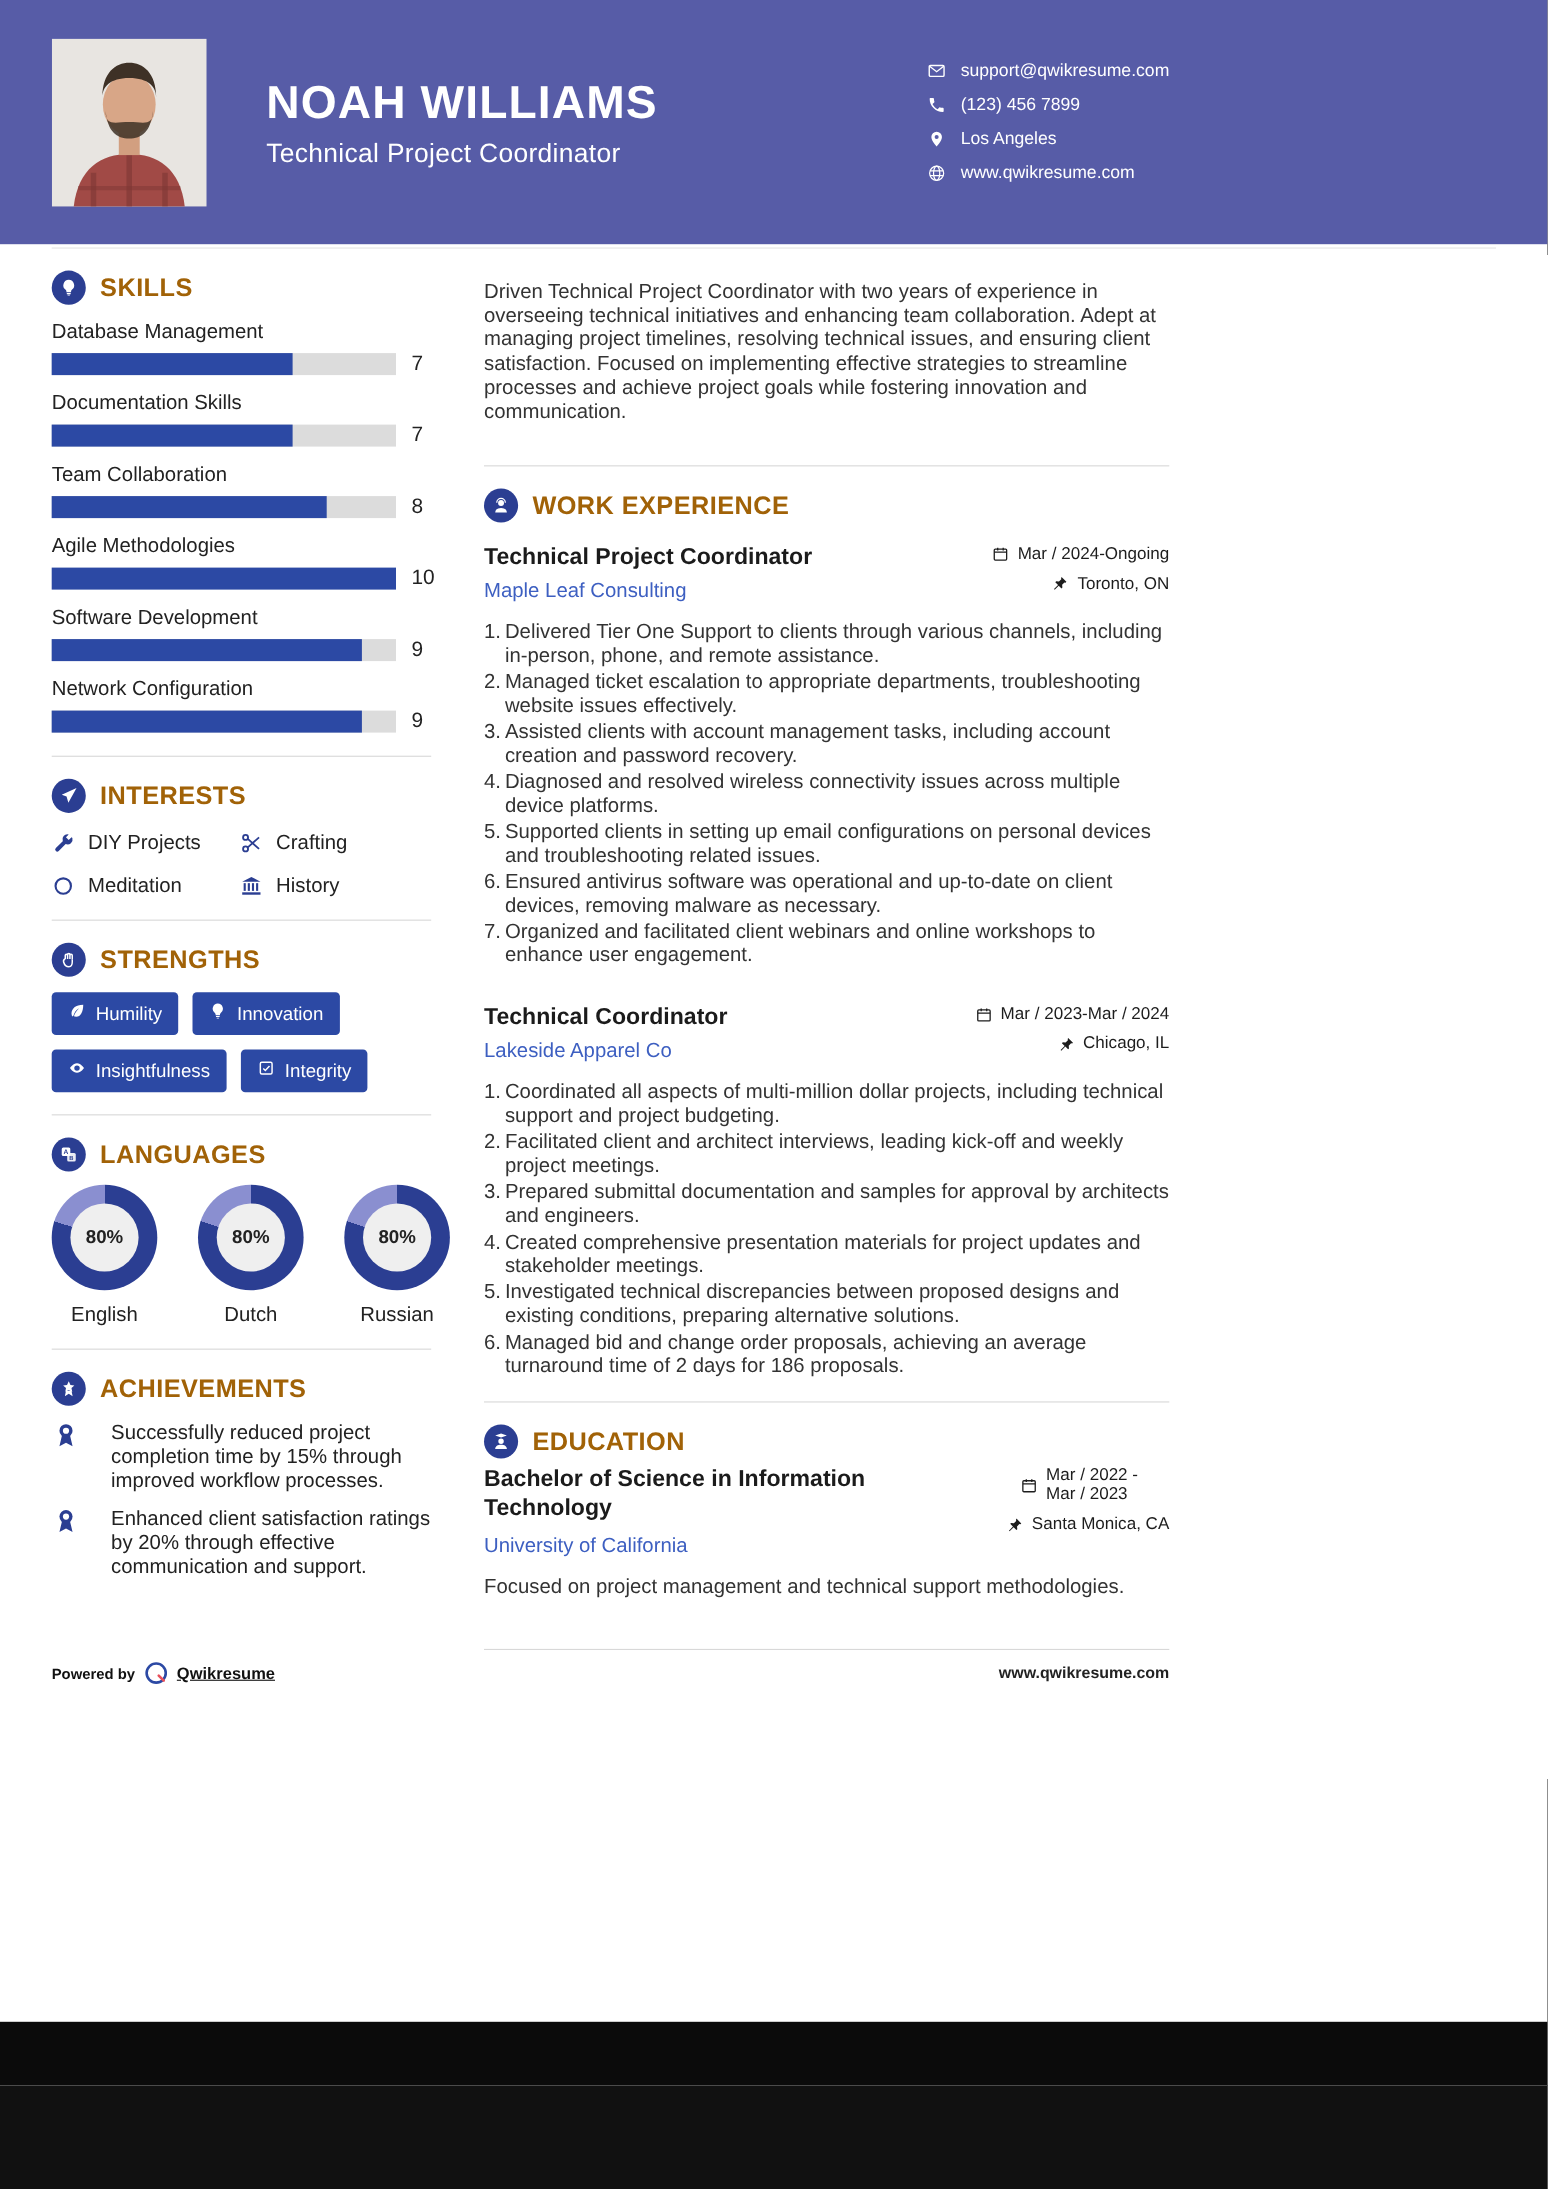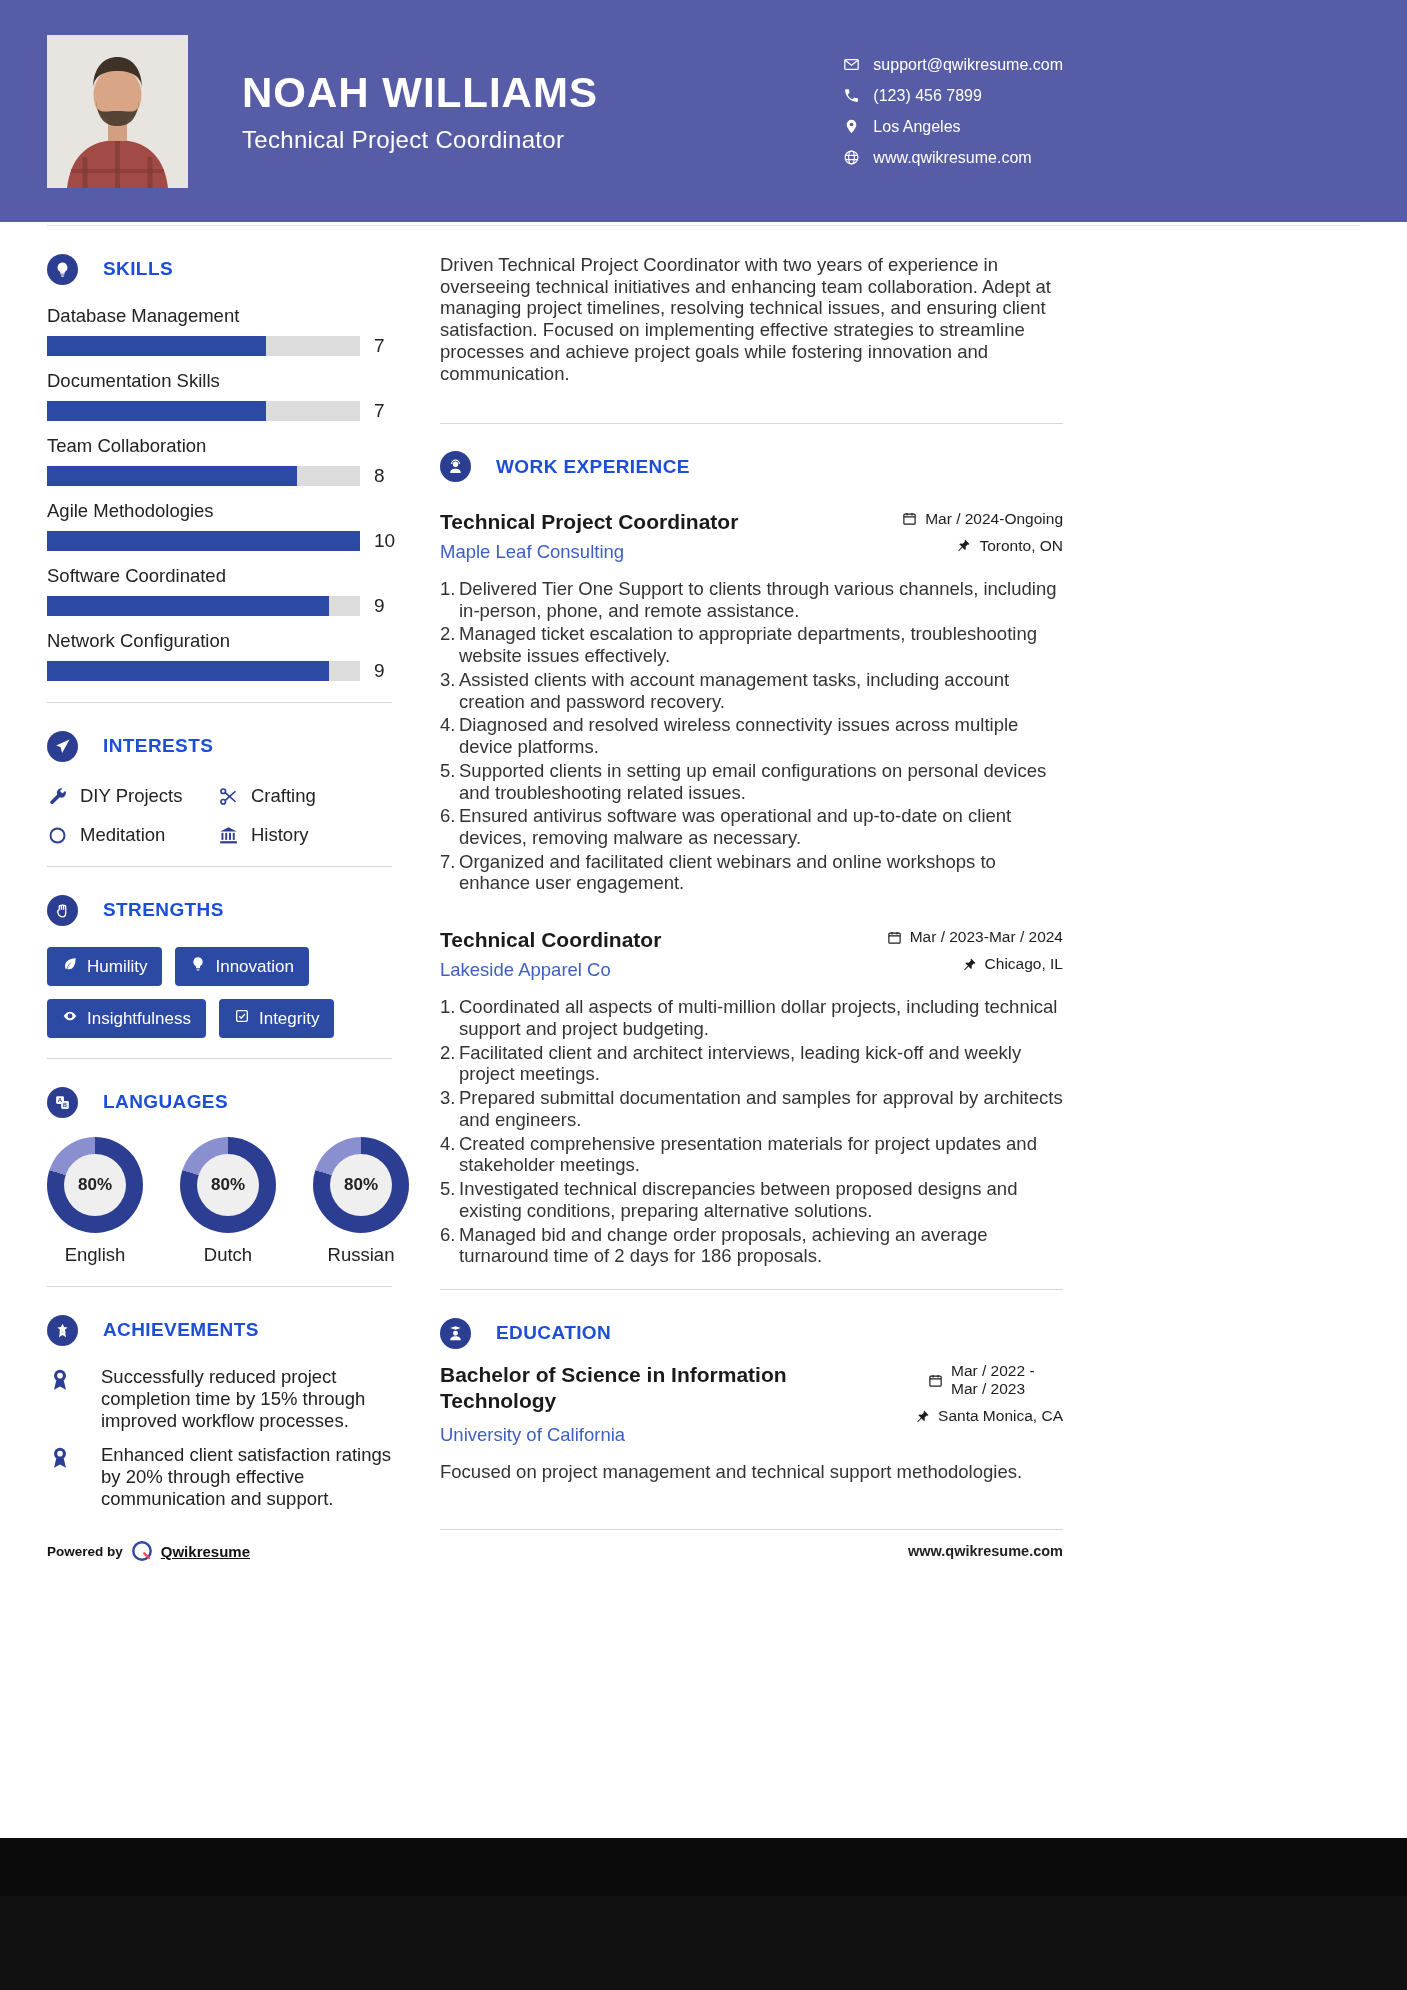--- a/index.html
+++ b/index.html
@@ -24,21 +24,21 @@
   
   .content { display:flex; margin-left:47px; width:1016px; }
   .leftcol { width:345px; flex:none; margin-right:48px; }
   .rightcol { width:623px; flex:none; }
   .sec { padding:20px 0; }
   .leftcol .sec + .sec, .rightcol .sec + .sec { border-top:1px solid #d8d8d8; }
   .sec-head { display:flex; align-items:center; gap:13px; }
   .badge { width:31px; height:31px; border-radius:50%; background:#2B3E92; color:#fff;
            display:flex; align-items:center; justify-content:center; flex:none; }
   .badge svg { width:17px; height:17px; }
-  .sec-title { font-size:19px; margin:12px; color:#1d4ed8; font-weight:bold; letter-spacing:0.4px; }
+  .sec-title { font-size:23px; margin:0; color:#a16207; font-weight:bold; letter-spacing:0.4px; }
   
   .skill { margin-top:13px; }
   .skill-label { font-size:18.5px; color:#222; margin-bottom:8px; }
   .skill-row { display:flex; align-items:center; }
   .bar { width:313px; height:20px; background:#dcdcdc; flex:none; }
   .fill { height:100%; background:#2C49A4; }
   .skill-val { margin-left:14px; font-size:19px; color:#222; }
   
   .interests-grid { display:grid; grid-template-columns:171px 1fr; row-gap:17px; margin-top:16px; }
   .interest { display:flex; align-items:center; gap:12px; font-size:18.5px; color:#222; }
@@ -203,21 +203,21 @@
         <div class="skill">
           <div class="skill-label">Agile Methodologies</div>
           <div class="skill-row">
             <div class="bar">
                 <div class="fill" style="width: 100%;"></div>
               </div>
             <div class="skill-val">10</div>
           </div>
         </div>
         <div class="skill">
-          <div class="skill-label">Software Coordinated</div>
+          <div class="skill-label">Software Development</div>
           <div class="skill-row">
             <div class="bar">
                 <div class="fill" style="width: 90%;"></div>
               </div>
             <div class="skill-val">9</div>
           </div>
         </div>
         <div class="skill">
           <div class="skill-label">Network Configuration</div>
           <div class="skill-row">

